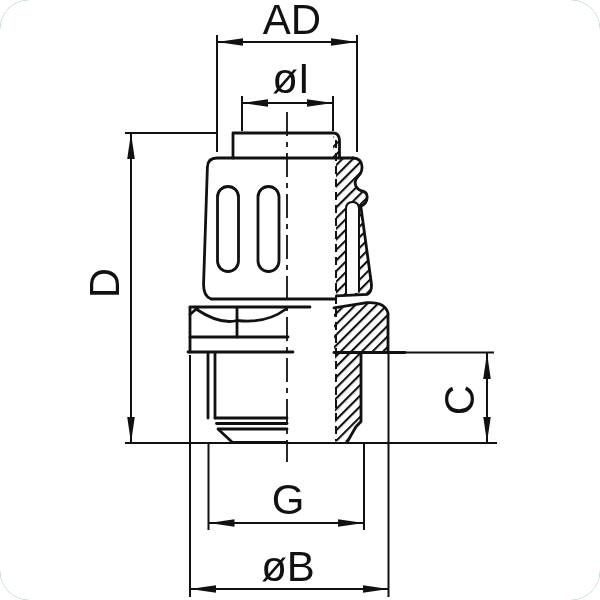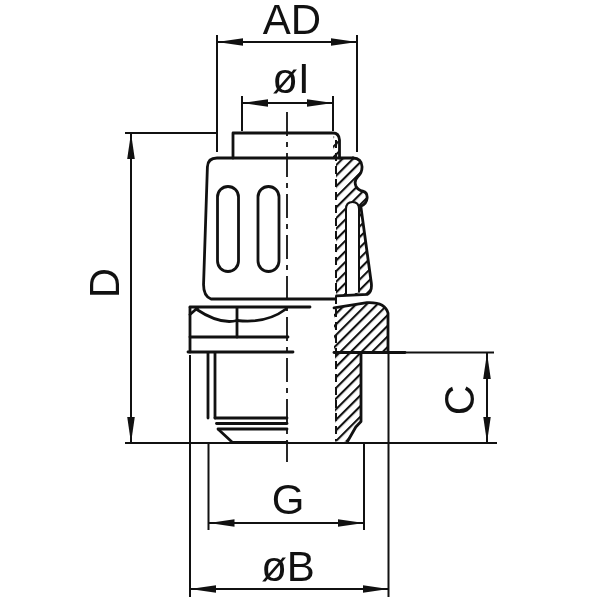--- a/index.html
+++ b/index.html
@@ -1,16 +1,16 @@
 <!DOCTYPE html>
 <html><head>
 <meta charset="utf-8">
 <style>
   html,body{margin:0;padding:0;background:#fff;}
-  .stage{width:600px;height:600px;position:relative;background:#0f766e;overflow:hidden;}
+  .stage{width:600px;height:600px;position:relative;background:#0f766e;overflow:hidden;border-radius:29px;}
   svg{display:block;}
   text{font-family:"Liberation Sans","DejaVu Sans",sans-serif;}
 </style>
 </head>
 <body>
 
 <div class="stage">
 <svg width="600" height="600" viewBox="0 0 600 600">
   <defs>
     <pattern id="hatch" patternUnits="userSpaceOnUse" width="7.5" height="7.5" patternTransform="rotate(45)">

